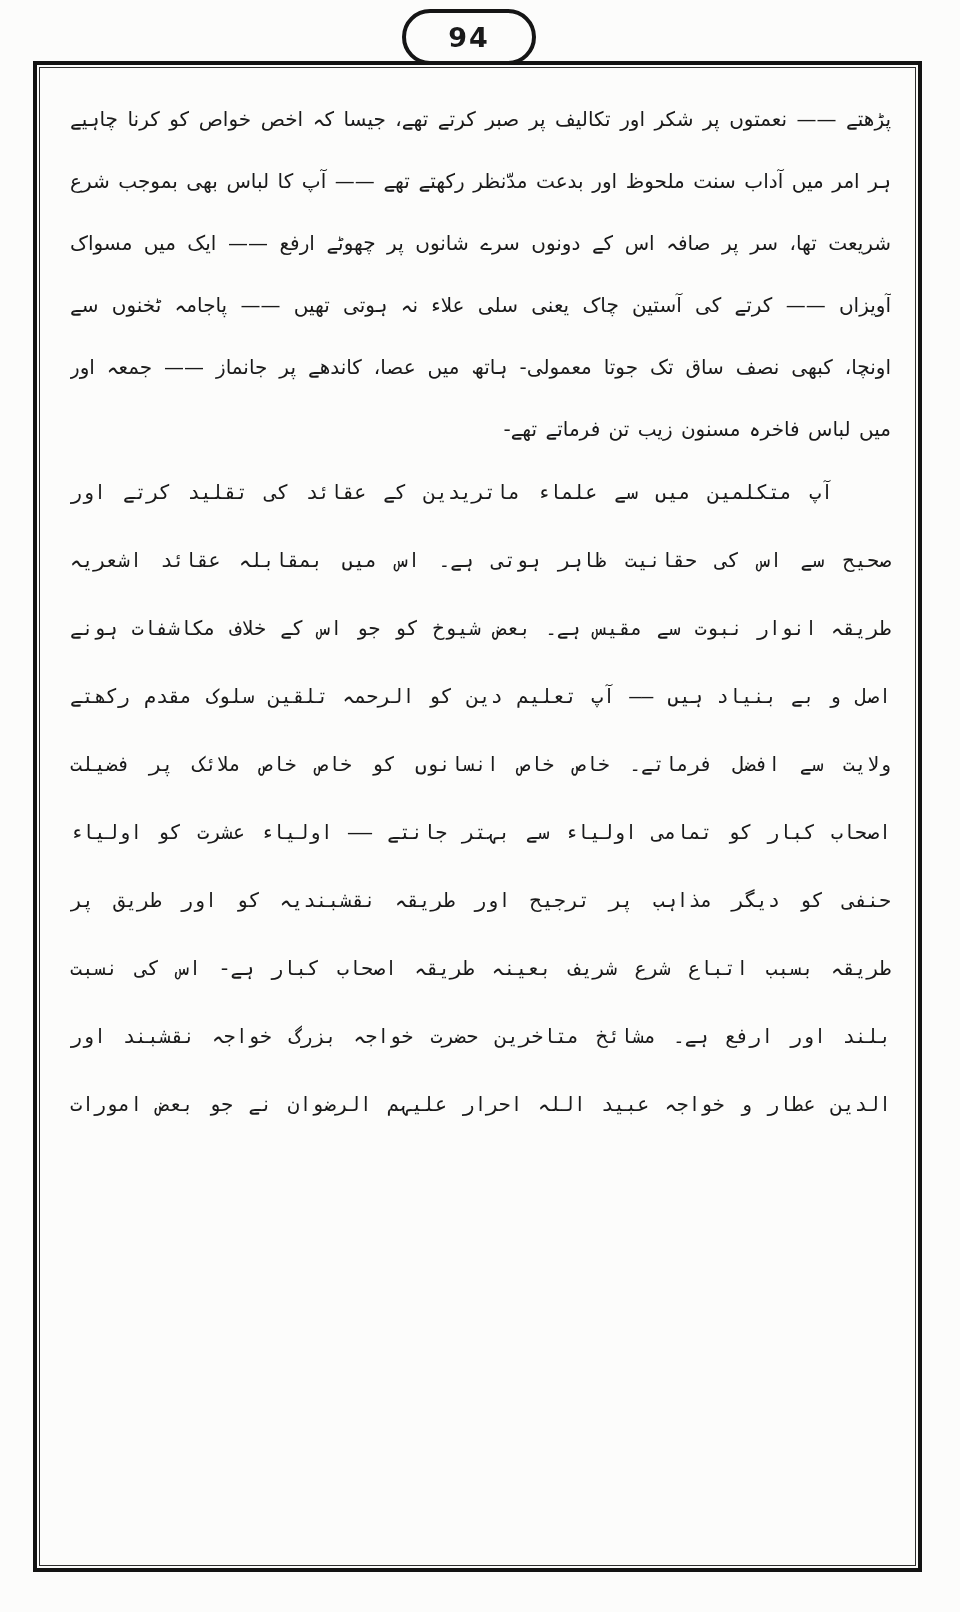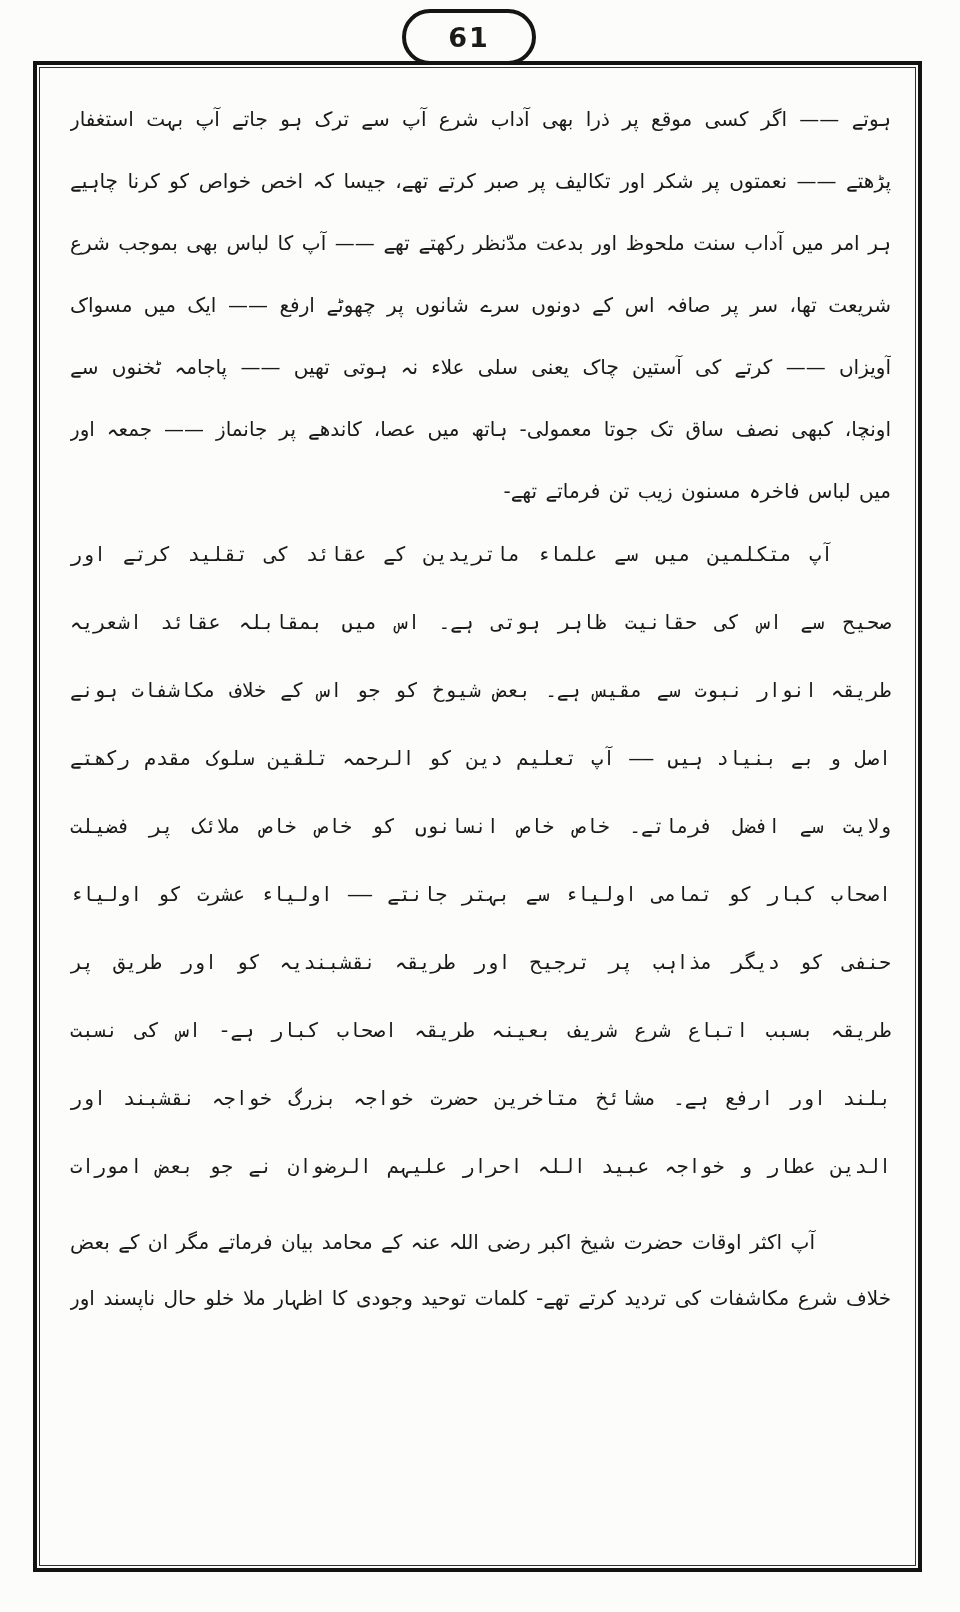--- a/index.html
+++ b/index.html
@@ -97,29 +97,28 @@
     white-space: nowrap;
   }
   .p3 { margin-top: 12px; }
 </style>
 </head>
 <body>
 
 <div class="page">
 
   <div class="badge">
-    <span>61</span>
+    <span>94</span>
   </div>
 
   <div class="frame">
     <div class="frame-inner">
       <div class="content">
 
         <div class="para p1">
-          <div class="tline">ہوتے —— اگر کسی موقع پر ذرا بھی آداب شرع آپ سے ترک ہو جاتے آپ بہت استغفار</div>
           <div class="tline">پڑھتے —— نعمتوں پر شکر اور تکالیف پر صبر کرتے تھے، جیسا کہ اخص خواص کو کرنا چاہیے ——</div>
           <div class="tline">ہر امر میں آداب سنت ملحوظ اور بدعت مدّنظر رکھتے تھے —— آپ کا لباس بھی بموجب شرع</div>
           <div class="tline">شریعت تھا، سر پر صافہ اس کے دونوں سرے شانوں پر چھوٹے ارفع —— ایک میں مسواک</div>
           <div class="tline">آویزاں —— کرتے کی آستین چاک یعنی سلی علاء نہ ہوتی تھیں —— پاجامہ ٹخنوں سے</div>
           <div class="tline">اونچا، کبھی نصف ساق تک جوتا معمولی- ہاتھ میں عصا، کاندھے پر جانماز —— جمعہ اور عیدین</div>
           <div class="tline end-short">میں لباس فاخرہ مسنون زیب تن فرماتے تھے-</div>
         </div>
 
 
         <div class="para p2">
@@ -128,22 +127,18 @@
           <div class="tline">طریقہ انوار نبوت سے مقیس ہے۔ بعض شیوخ کو جو اس کے خلاف مکاشفات ہونے میں بے</div>
           <div class="tline">اصل و بے بنیاد ہیں —— آپ تعلیم دین کو الرحمہ تلقین سلوک مقدم رکھتے تھے۔ نبوت کو</div>
           <div class="tline">ولایت سے افضل فرماتے۔ خاص خاص انسانوں کو خاص خاص ملائک پر فضیلت دیتے۔</div>
           <div class="tline">اصحاب کبار کو تمامی اولیاء سے بہتر جانتے —— اولیاء عشرت کو اولیاء عزلت سے اعلیٰ اور مذہب</div>
           <div class="tline">حنفی کو دیگر مذاہب پر ترجیح اور طریقہ نقشبندیہ کو اور طریق پر فوقیت دیتے۔ آپ فرماتے تھے کہ یہ</div>
           <div class="tline">طریقہ بسبب اتباع شرع شریف بعینہ طریقہ اصحاب کبار ہے- اس کی نسبت دیگر نسبتوں سے</div>
           <div class="tline">بلند اور ارفع ہے۔ مشائخ متاخرین حضرت خواجہ بزرگ خواجہ نقشبند اور خواجہ محمد پارسا اور خواجہ علاء</div>
           <div class="tline">الدین عطار و خواجہ عبید اللہ احرار علیہم الرضوان نے جو بعض امورات کو روا رکھا ہے، وہ بظاہر خلاف</div>
         </div>
 
-        <div class="para p3">
-          <div class="tline indent-2">آپ اکثر اوقات حضرت شیخ اکبر رضی اللہ عنہ کے محامد بیان فرماتے مگر ان کے بعض</div>
-          <div class="tline">خلاف شرع مکاشفات کی تردید کرتے تھے- کلمات توحید وجودی کا اظہار ملا خلو حال ناپسند اور</div>
-        </div>
 
       </div>
     </div>
   </div>
 
 </div>
 
 </body></html>

